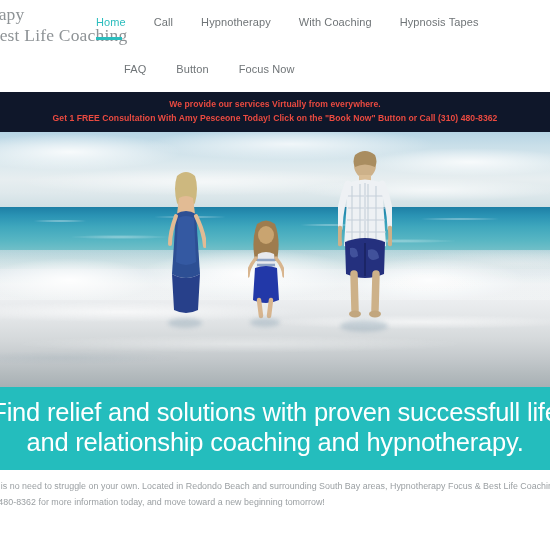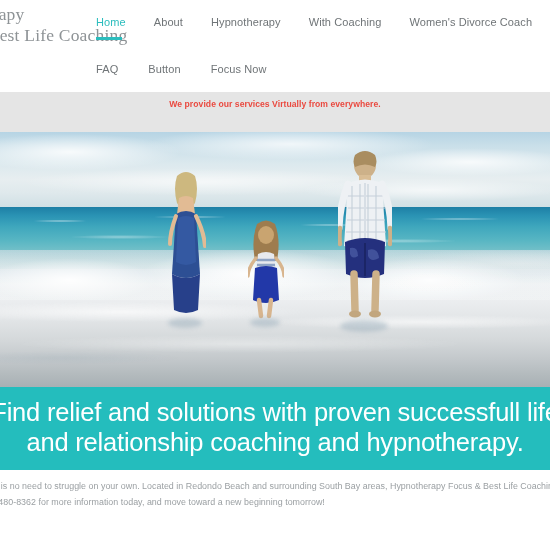--- a/index.html
+++ b/index.html
@@ -52,21 +52,21 @@
     width: 470px;
     height: 92px;
   }
   .nav-row {
     position: absolute;
     left: 0;
     display: flex;
     align-items: flex-start;
   }
   .nav-row-1 { top: 16px; }
-  .nav-row-2 { top: 63px; }
+  .nav-row-2 { top: 63px; margin-left: 28px; }
   .nav-item {
     position: relative;
     font-size: 11px;
     line-height: 12px;
     color: #6f7477;
     white-space: nowrap;
     padding: 0 0 0 0;
     margin-right: 28px;
     cursor: pointer;
     letter-spacing: 0.1px;
@@ -82,21 +82,21 @@
     background: #2bbdbd;
   }
 
   
   .promo {
     position: absolute;
     left: 0;
     top: 92px;
     width: 550px;
     height: 40px;
-    background: #e5e5e5;
+    background: #0f172a;
     text-align: center;
     padding-top: 5px;
     box-sizing: border-box;
   }
   .promo-line {
     display: block;
     color: #ea4a40;
     font-size: 8.6px;
     font-weight: bold;
     line-height: 14px;
@@ -272,38 +272,38 @@
       <span class="logo-line">Focus &amp; Best Life Coaching</span>
     </div>
 
     <nav class="nav">
 
       <div class="nav-row nav-row-1">
         <div class="nav-item active">
           <span>Home</span>
           <span class="nav-underline"></span>
         </div>
-        <div class="nav-item">About</div>
+        <div class="nav-item">Call</div>
         <div class="nav-item">Hypnotherapy</div>
         <div class="nav-item">With Coaching</div>
-        <div class="nav-item">Women's Divorce Coach</div>
         <div class="nav-item">Hypnosis Tapes</div>
       </div>
 
       <div class="nav-row nav-row-2">
         <div class="nav-item">FAQ</div>
         <div class="nav-item">Button</div>
         <div class="nav-item">Focus Now</div>
       </div>
 
     </nav>
   </div>
 
   <div class="promo">
     <span class="promo-line">We provide our services Virtually from everywhere.</span>
+    <span class="promo-line">Get 1 FREE Consultation With Amy Pesceone Today! Click on the "Book Now" Button or Call (310) 480-8362</span>
   </div>
 
   <div class="hero">
     <div class="hero-sky"></div>
     <div class="hero-clouds"></div>
     <div class="hero-ocean"></div>
     <div class="hero-ocean-sparkle"></div>
     <div class="hero-surf"></div>
     <div class="hero-sand"></div>
     <div class="hero-sand-sheen"></div>

